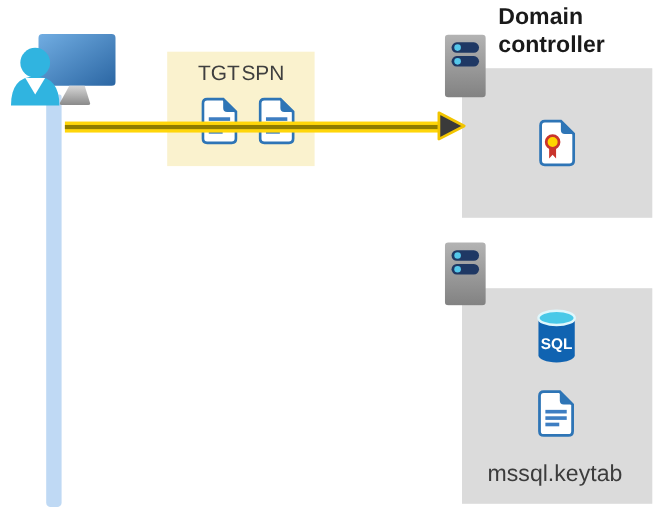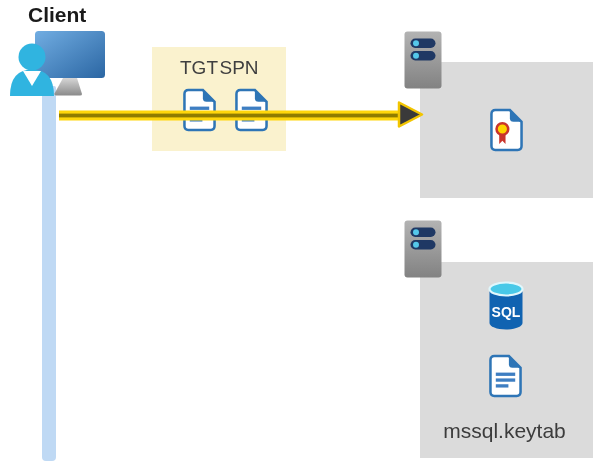--- a/index.html
+++ b/index.html
@@ -42,21 +42,20 @@
   .keytab-label{
     left:420px;top:419px;width:169px;text-align:center;
     font-size:21px;color:#3c3c3c;z-index:2;
   }
 </style>
 </head>
 <body>
 
 <div class="stage">
 
-  <div class="abs title-label client-label">Client</div>
 
   <svg class="abs client-icon" width="100" height="70" viewBox="0 0 100 70">
     <defs>
       <linearGradient id="gmon" x1="0" y1="0" x2="1" y2="1">
         <stop offset="0" stop-color="#71ade2"></stop>
           <stop offset="1" stop-color="#2b66a3"></stop>
       </linearGradient>
       <linearGradient id="gstand" x1="0" y1="0" x2="0" y2="1">
         <stop offset="0" stop-color="#d6d6d6"></stop>
           <stop offset="1" stop-color="#8a8a8a"></stop>
@@ -109,20 +108,21 @@
           <stop offset="1" stop-color="#828282"></stop>
       </linearGradient>
     </defs>
     <rect x="0.5" y="0.5" width="37" height="57" rx="3" fill="url(#gsrv1)"></rect>
     <rect x="6.5" y="7.5" width="25" height="9.5" rx="4.75" fill="#1f3864"></rect>
     <circle cx="12" cy="12.25" r="3" fill="#55c7ea"></circle>
     <rect x="6.5" y="20" width="25" height="9.5" rx="4.75" fill="#1f3864"></rect>
     <circle cx="12" cy="24.75" r="3" fill="#55c7ea"></circle>
   </svg>
 
+  <div class="abs title-label dc-label">Domain controller</div>
 
   <svg class="abs cert-icon" width="33" height="44" viewBox="0 0 34 44">
     <path d="M5.5 1.5 H20.5 L32.5 13.5 V38.5 Q32.5 42.5 28.5 42.5 H5.5 Q1.5 42.5 1.5 38.5 V5.5 Q1.5 1.5 5.5 1.5 Z" fill="#ffffff" stroke="#2e75b6" stroke-width="2.6"></path>
     <path d="M20.5 1.5 L32.5 13.5 H24.2 Q20.5 13.5 20.5 9.8 Z" fill="#2e75b6"></path>
     <path d="M9.5 25 V36.5 L12.75 33 L16 36.5 V25 Z" fill="#c9342c"></path>
     <circle cx="12.75" cy="21" r="6" fill="#ffd400" stroke="#c9342c" stroke-width="2.6"></circle>
   </svg>
 
   <div class="abs panel linux-panel"></div>
 

